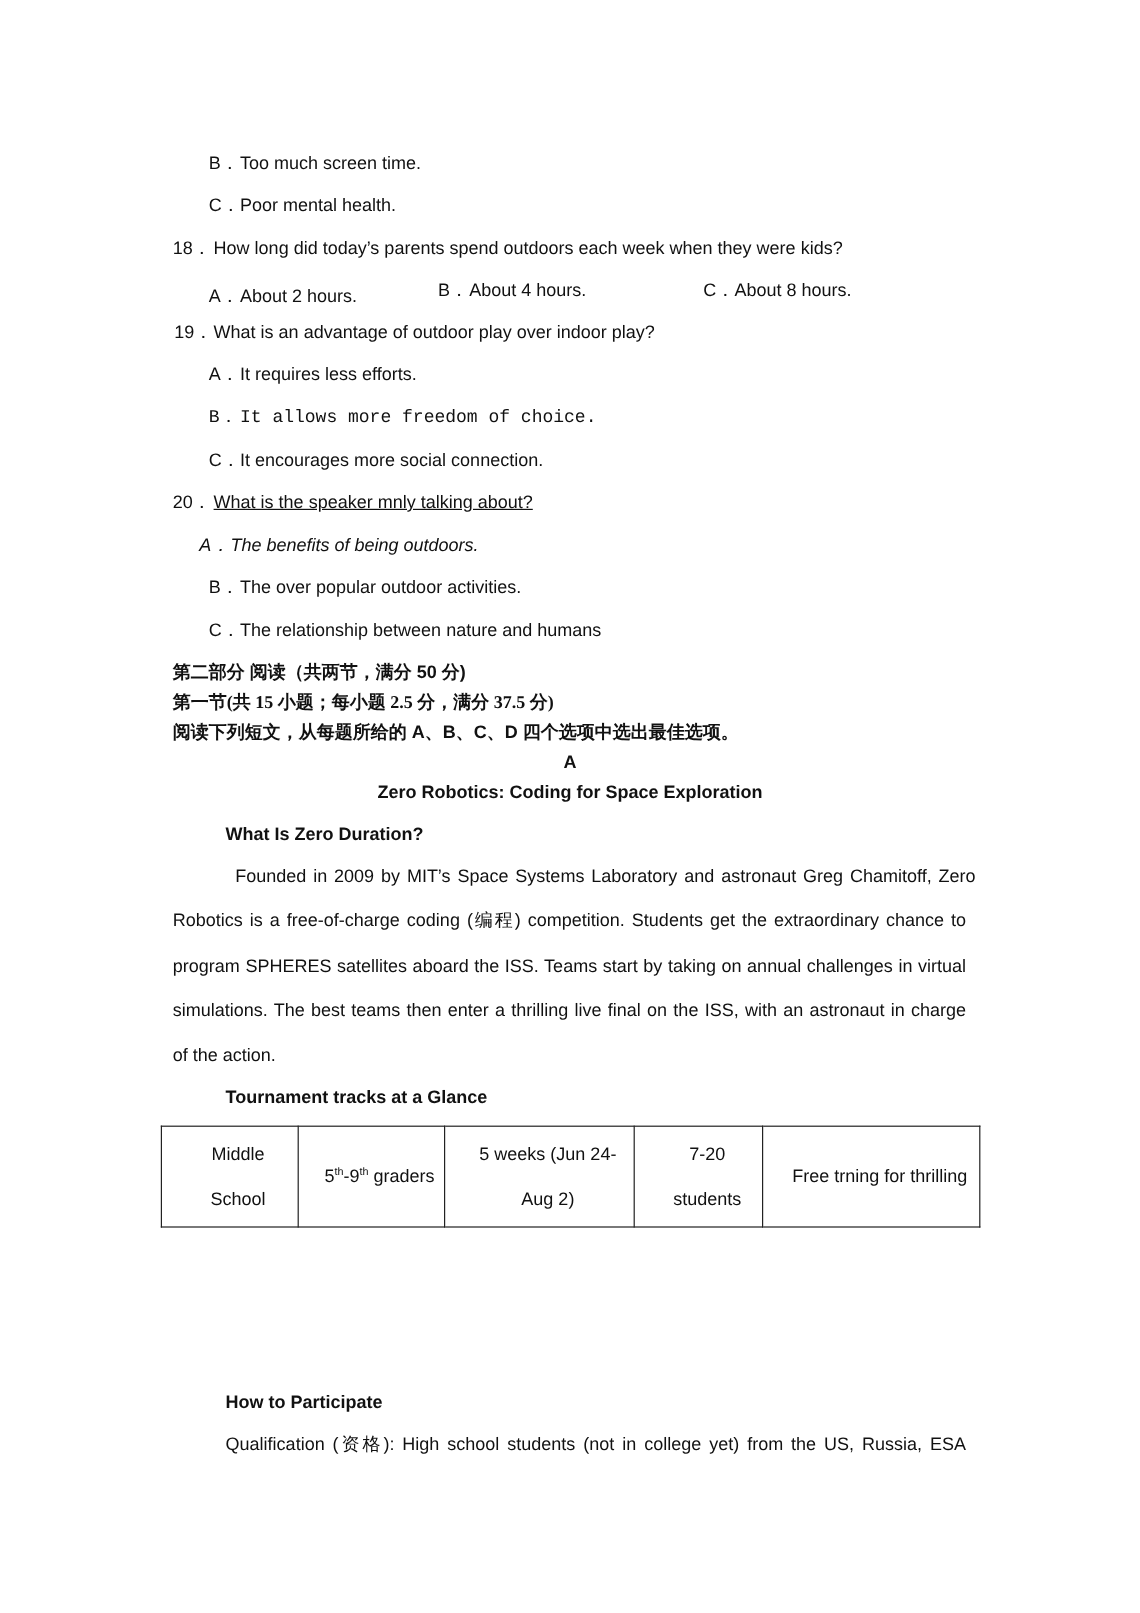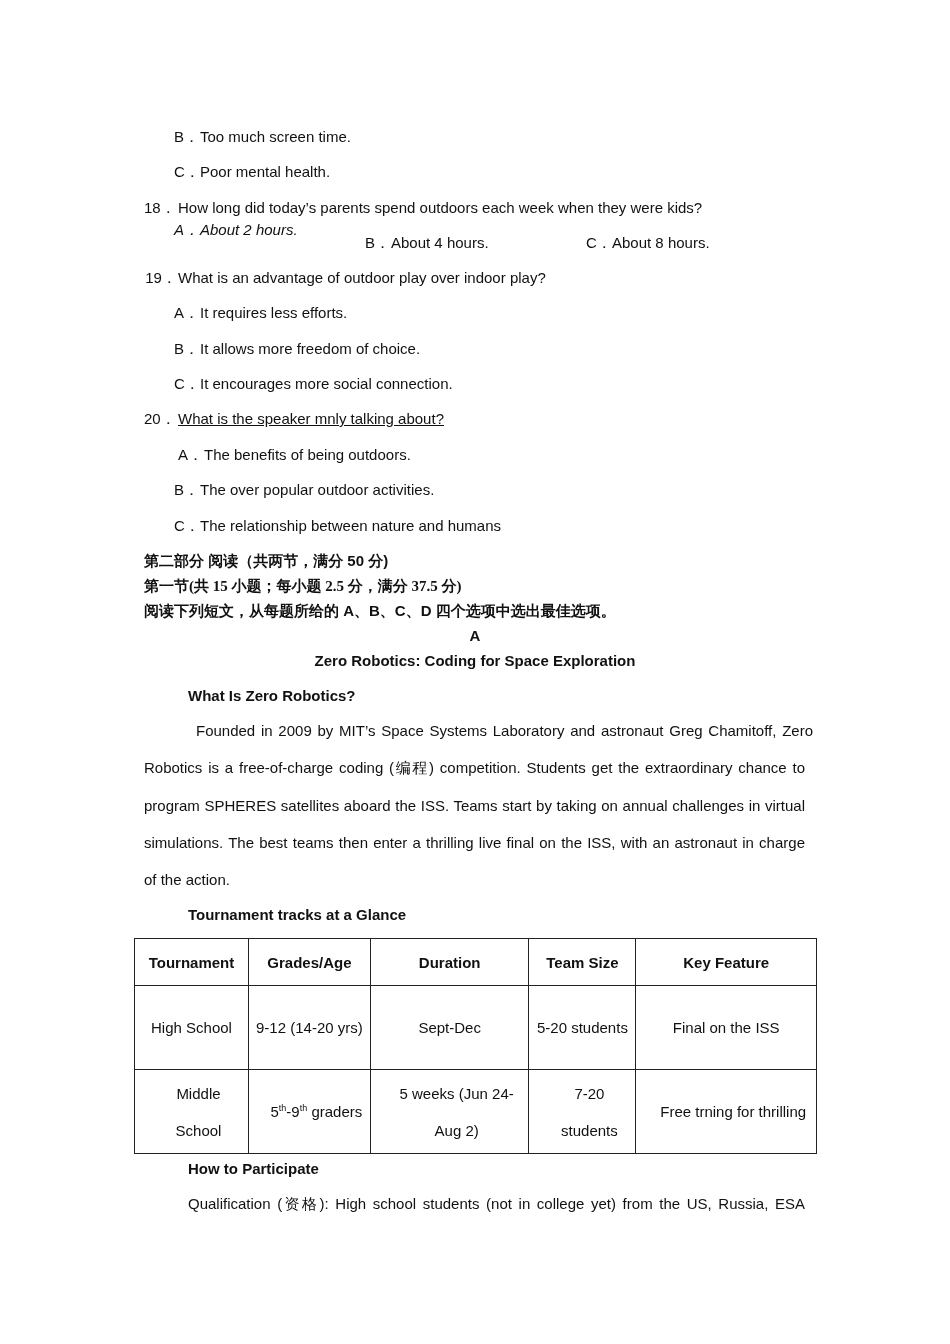--- a/index.html
+++ b/index.html
@@ -25,95 +25,81 @@
 <div class="line" style="left:174px; top:127px;">
   <span class="opt-letter">B．</span><span>Too much screen time.</span>
 </div>
 <div class="line" style="left:174px; top:162px;">
   <span class="opt-letter">C．</span><span>Poor mental health.</span>
 </div>
 
 <div class="line" style="left:144px; top:198px;">
   <span class="q-num">18．</span><span>How long did today’s parents spend outdoors each week when they were kids?</span>
 </div>
-<div class="line" style="left:174px; top:220px;font-style:italic;">
+<div class="line" style="left:174px; top:238px;">
   <span class="opt-letter">A．</span><span>About 2 hours.</span>
 </div>
 <div class="line" style="left:365px; top:233px;">
   <span class="opt-letter">B．</span><span>About 4 hours.</span>
 </div>
 <div class="line" style="left:586px; top:233px;">
   <span class="opt-letter">C．</span><span>About 8 hours.</span>
 </div>
 
 <div class="line" style="left:144px; top:268px;text-align:center;">
   <span class="q-num">19．</span><span>What is an advantage of outdoor play over indoor play?</span>
 </div>
 <div class="line" style="left:174px; top:303px;">
   <span class="opt-letter">A．</span><span>It requires less efforts.</span>
 </div>
-<div class="line" style="left:174px; top:339px;">
+<div class="line" style="left:174px; top:339px;font-family:Liberation Mono, monospace;">
   <span class="opt-letter">B．</span><span>It allows more freedom of choice.</span>
 </div>
 <div class="line" style="left:174px; top:374px;">
   <span class="opt-letter">C．</span><span>It encourages more social connection.</span>
 </div>
 
 <div class="line" style="left:144px; top:409px;text-decoration:underline;">
   <span class="q-num">20．</span><span>What is the speaker mnly talking about?</span>
 </div>
-<div class="line" style="left:178px; top:445px;">
+<div class="line" style="left:166px; top:445px;font-style:italic;">
   <span class="opt-letter">A．</span><span>The benefits of being outdoors.</span>
 </div>
 <div class="line" style="left:174px; top:480px;">
   <span class="opt-letter">B．</span><span>The over popular outdoor activities.</span>
 </div>
 <div class="line" style="left:174px; top:516px;">
   <span class="opt-letter">C．</span><span>The relationship between nature and humans</span>
 </div>
 
 <div class="line bold" style="left:144px; top:551px;">第二部分  阅读（共两节，满分 50 分)</div>
 <div class="line bold" style="left:144px; top:576px;font-family:Liberation Serif, serif;">第一节(共 15 小题；每小题 2.5 分，满分 37.5 分)</div>
 <div class="line bold" style="left:144px; top:601px;">阅读下列短文，从每题所给的 A、B、C、D 四个选项中选出最佳选项。</div>
 <div class="line bold center" style="top:626px;">A</div>
 <div class="line bold center" style="top:651px;">Zero Robotics: Coding for Space Exploration</div>
 
-<div class="line bold" style="left:188px; top:686px;">What Is Zero Robotics?</div>
+<div class="line bold" style="left:188px; top:686px;">What Is Zero Duration?</div>
 
 <div class="justify" style="left:196px; width:617px; top:721px;">Founded in 2009 by MIT’s Space Systems Laboratory and astronaut Greg Chamitoff, Zero</div>
 <div class="justify" style="top:758px;">Robotics is a free-of-charge coding (编程) competition. Students get the extraordinary chance to</div>
 <div class="justify" style="top:796px;">program SPHERES satellites aboard the ISS. Teams start by taking on annual challenges in virtual</div>
 <div class="justify" style="top:833px;">simulations. The best teams then enter a thrilling live final on the ISS, with an astronaut in charge</div>
 <div class="justify para-last" style="top:870px;">of the action.</div>
 
 <div class="line bold" style="left:188px; top:905px;">Tournament tracks at a Glance</div>
 
 <table class="tour">
   <colgroup>
     <col style="width:114px">
       <col style="width:122px">
       <col style="width:159px">
       <col style="width:107px">
       <col style="width:181px">
   </colgroup>
   <tbody>
-      <tr>
-    <th>Tournament</th>
-    <th>Grades/Age</th>
-    <th>Duration</th>
-    <th>Team Size</th>
-    <th>Key Feature</th>
-  </tr>
-  <tr class="r1">
-    <td>High School</td>
-    <td>9-12 (14-20 yrs)</td>
-    <td>Sept-Dec</td>
-    <td>5-20 students</td>
-    <td>Final on the ISS</td>
-  </tr>
   <tr class="r2">
     <td>Middle School</td>
     <td><span>5</span><sup>th</sup><span>-9</span><sup>th</sup><span> graders</span></td>
     <td>5 weeks (Jun 24-Aug 2)</td>
     <td>7-20 students</td>
     <td>Free trning for thrilling</td>
   </tr>
 </tbody>
   </table>
 

